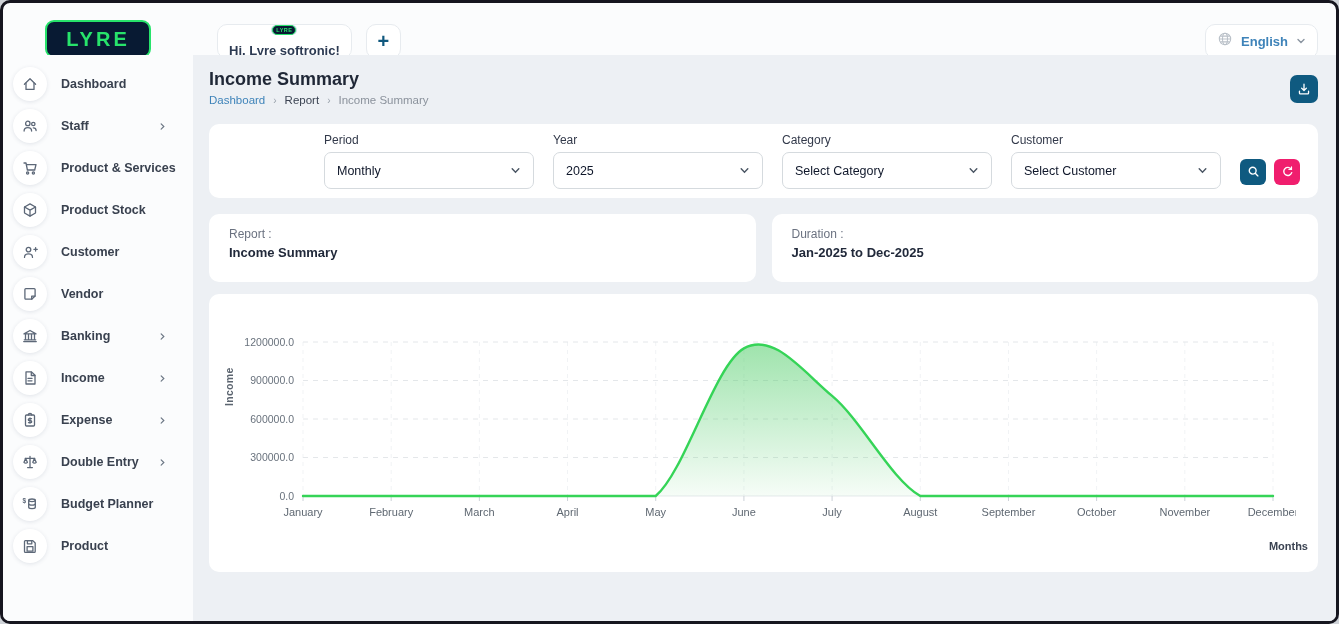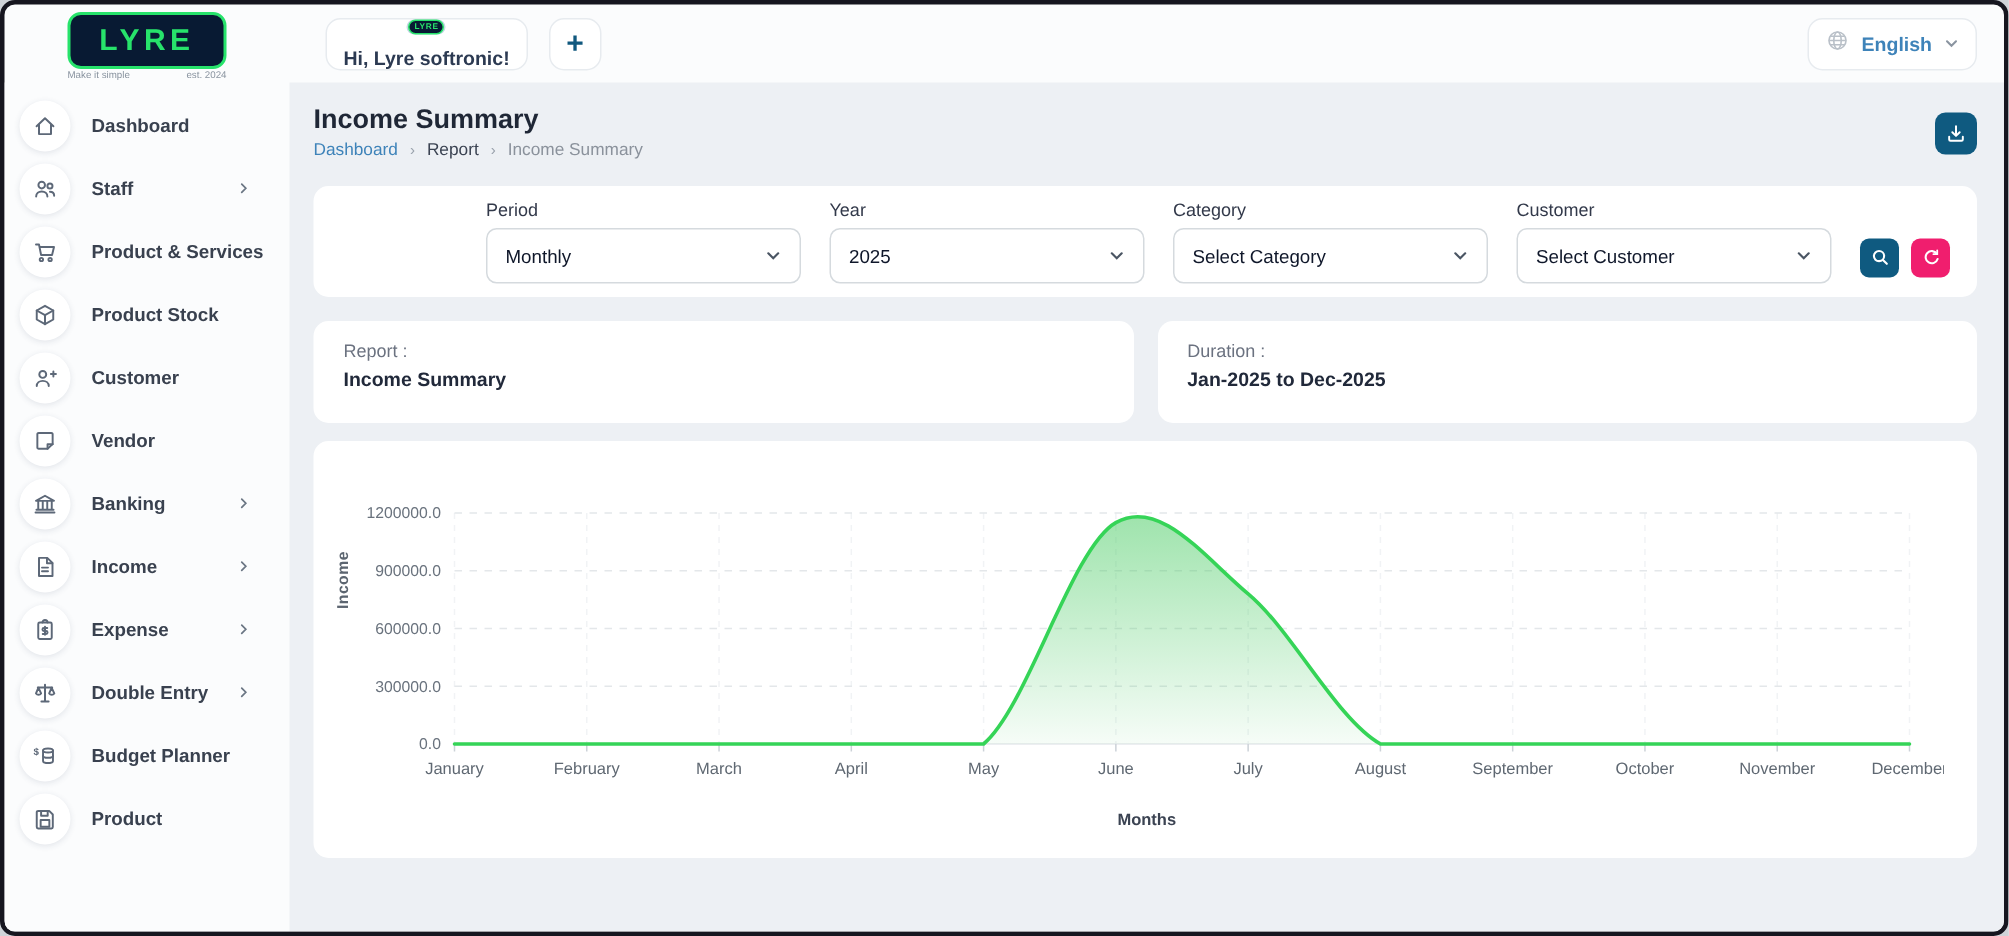--- a/index.html
+++ b/index.html
@@ -3,21 +3,21 @@
 <meta charset="utf-8">
 <style>
   * { box-sizing: border-box; margin: 0; padding: 0; }
   html,body { background:#cfd3d8; font-family:"Liberation Sans", sans-serif; }
   .screen{
     position:relative; width:1339px; height:624px; margin:0 auto;
     background:#fbfcfd; border:3px solid #16161f; border-radius:10px;
     overflow:hidden;
   }
   
-  .topbar{ position:absolute; top:0; left:0; right:0; height:52px; display:flex; align-items:center; }
+  .topbar{ position:absolute; top:12px; left:0; right:0; height:52px; display:flex; align-items:center; }
   .logo-block{ width:190px; display:flex; flex-direction:column; align-items:center; padding-top:4px; }
   .logo-pill{ width:106px; height:38px; background:#081a33; border:2px solid #27e36b; border-radius:9px;
     display:flex; align-items:center; justify-content:center; }
   .logo-text{ color:#27e36b; font-size:20px; font-weight:800; letter-spacing:3px; }
   .logo-sub{ width:106px; display:flex; justify-content:space-between; font-size:6.5px; color:#8a94a0; margin-top:1px; }
   .chip{ background:#fff; border:1px solid #e7ebef; border-radius:10px; display:flex; align-items:center;
     height:35px; padding:0 11px; gap:8px; }
   .user-chip{ margin-left:24px; cursor:pointer;flex-direction:column; }
   .avatar{ width:26px; height:26px; border-radius:8px; background:#c6d9e4; display:flex; align-items:center; justify-content:center; }
   .avatar-pill{ background:#081a33; border:1px solid #27e36b; border-radius:5px; padding:1px 3px;
@@ -60,21 +60,21 @@
   .reset-btn{ background:#f01e6e; margin-left:-11px; margin-top:21px;}
   
   .info-row{ display:flex; gap:16px; margin-top:16px;border-radius:12px; }
   .info-card{ flex:1; height:68px; padding:13px 20px; }
   .info-label{ font-size:12px; color:#6b7280; }
   .info-value{ font-size:13px; font-weight:700; color:#21293a; margin-top:4px; }
   
   .chart-card{ margin-top:12px; height:278px; padding:34px 10px 0 12px; position:relative;}
   .y-title{ position:absolute; left:14px; top:112px; transform:rotate(-90deg); transform-origin:left top;
     font-size:10.5px; font-weight:700; color:#5c6570; letter-spacing:.3px;}
-  .x-title{ text-align:center; font-size:11px; font-weight:700; color:#3b4352; margin-top:0px; }
+  .x-title{ text-align:right; font-size:11px; font-weight:700; color:#3b4352; margin-top:0px; }
   svg text{ font-family:"Liberation Sans",sans-serif; }
 </style>
 </head>
 <body>
 
 <div class="screen">
 
   <div class="topbar">
     <div class="logo-block">
       <div class="logo-pill">

